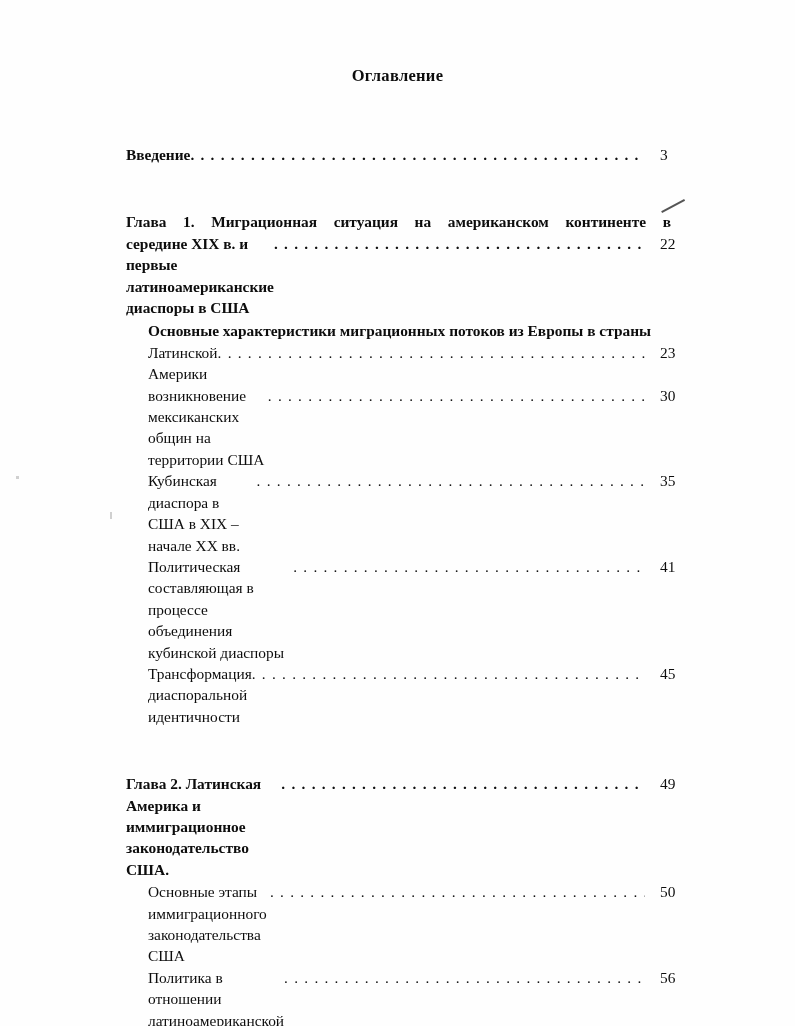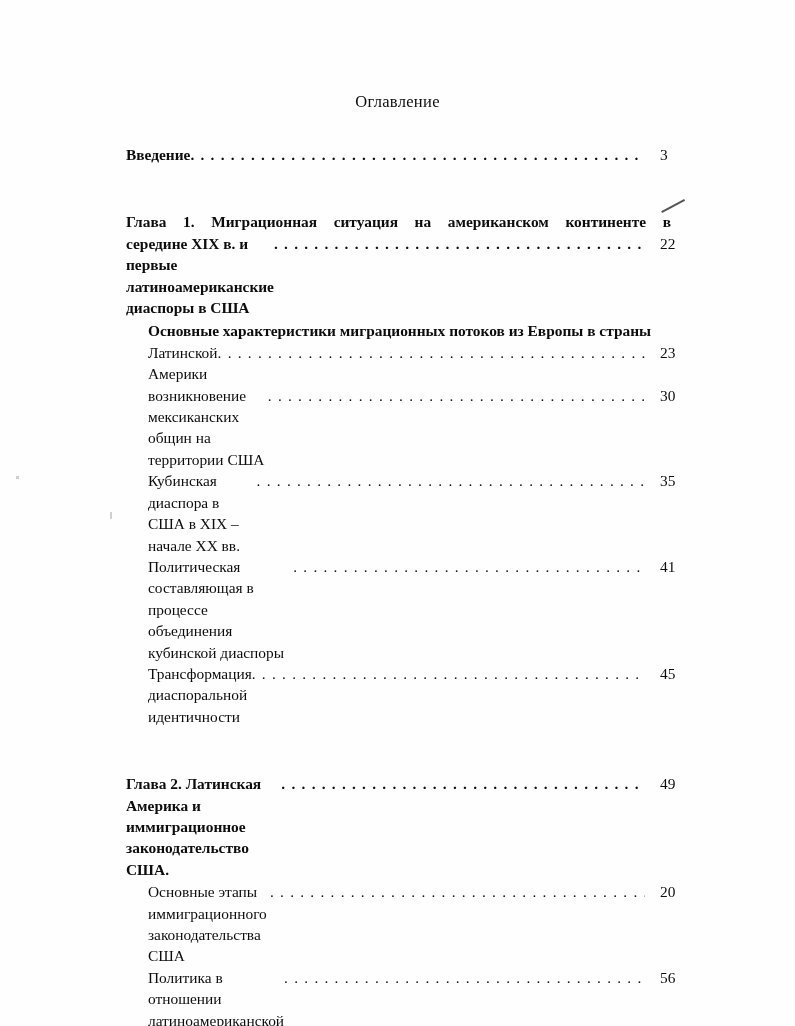--- a/index.html
+++ b/index.html
@@ -16,26 +16,26 @@
     overflow: hidden;
   }
   .page {
     position: absolute;
     inset: 0;
     background: #fefefe;
   }
 
   .toc-title {
     position: absolute;
-    top: 92px;
+    top: 66px;
     left: 0;
     width: 795px;
     text-align: center;
     font-size: 16.5px;
-    font-weight: normal;
+    font-weight: bold;
     letter-spacing: 0.3px;
   }
 
   .toc-body {
     position: absolute;
     top: 128px;
     left: 126px;
     width: 578px;
   }
 
@@ -182,21 +182,21 @@
           <span class="txt">Глава 2. Латинская Америка и иммиграционное законодательство США.</span>
           <span class="leader">. . . . . . . . . . . . . . . . . . . . . . . . . . . . . . . . . . . . . . . . . . . . . . . . . . . . . . . . . . . . . . . . . . . . . . . . . . . . . . . . . . . . . . . . . . . . . . . . . . . . . . . . . . . . . . . . . . . . . . . </span>
           <span class="pg">49</span>
         </div>
       </div>
       <div style="height: 1px;"></div>
       <div class="entry sub" id="entry-ch2-sec-1">
         <div class="row">
           <span class="txt">Основные этапы иммиграционного законодательства США</span>
           <span class="leader">. . . . . . . . . . . . . . . . . . . . . . . . . . . . . . . . . . . . . . . . . . . . . . . . . . . . . . . . . . . . . . . . . . . . . . . . . . . . . . . . . . . . . . . . . . . . . . . . . . . . . . . . . . . . . . . . . . . . . . . </span>
-          <span class="pg">20</span>
+          <span class="pg">50</span>
         </div>
       </div>
       <div class="entry sub" id="entry-ch2-sec-2">
         <div class="row">
           <span class="txt">Политика в отношении латиноамериканской иммиграции</span>
           <span class="leader">. . . . . . . . . . . . . . . . . . . . . . . . . . . . . . . . . . . . . . . . . . . . . . . . . . . . . . . . . . . . . . . . . . . . . . . . . . . . . . . . . . . . . . . . . . . . . . . . . . . . . . . . . . . . . . . . . . . . . . . </span>
           <span class="pg">56</span>
         </div>
       </div>
       <div class="entry sub" id="entry-ch2-sec-3">

